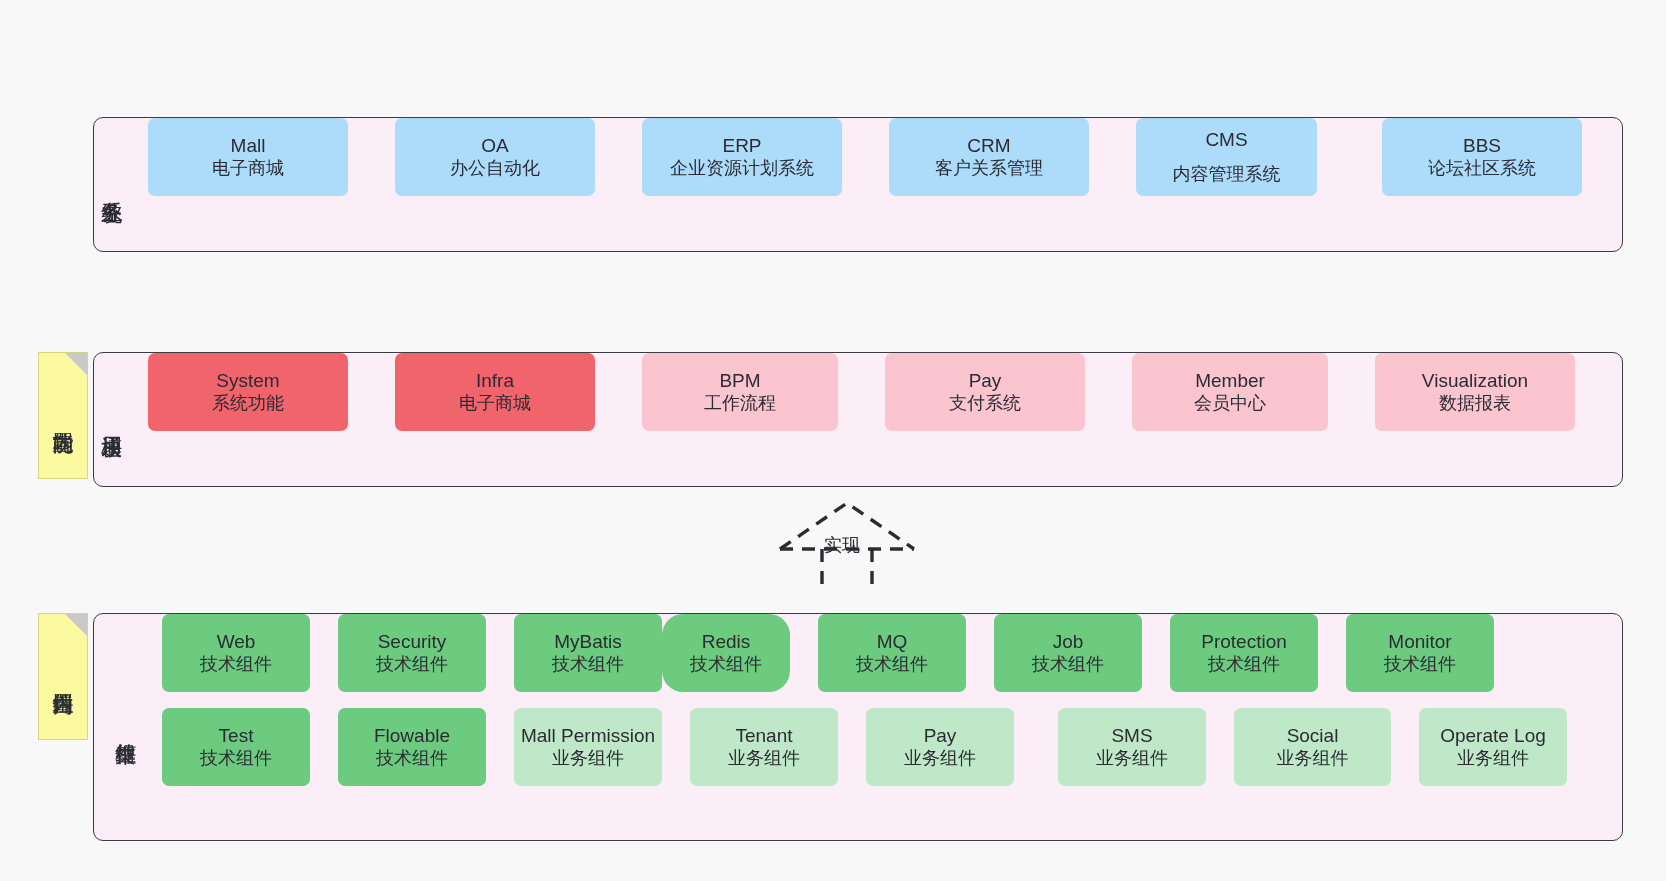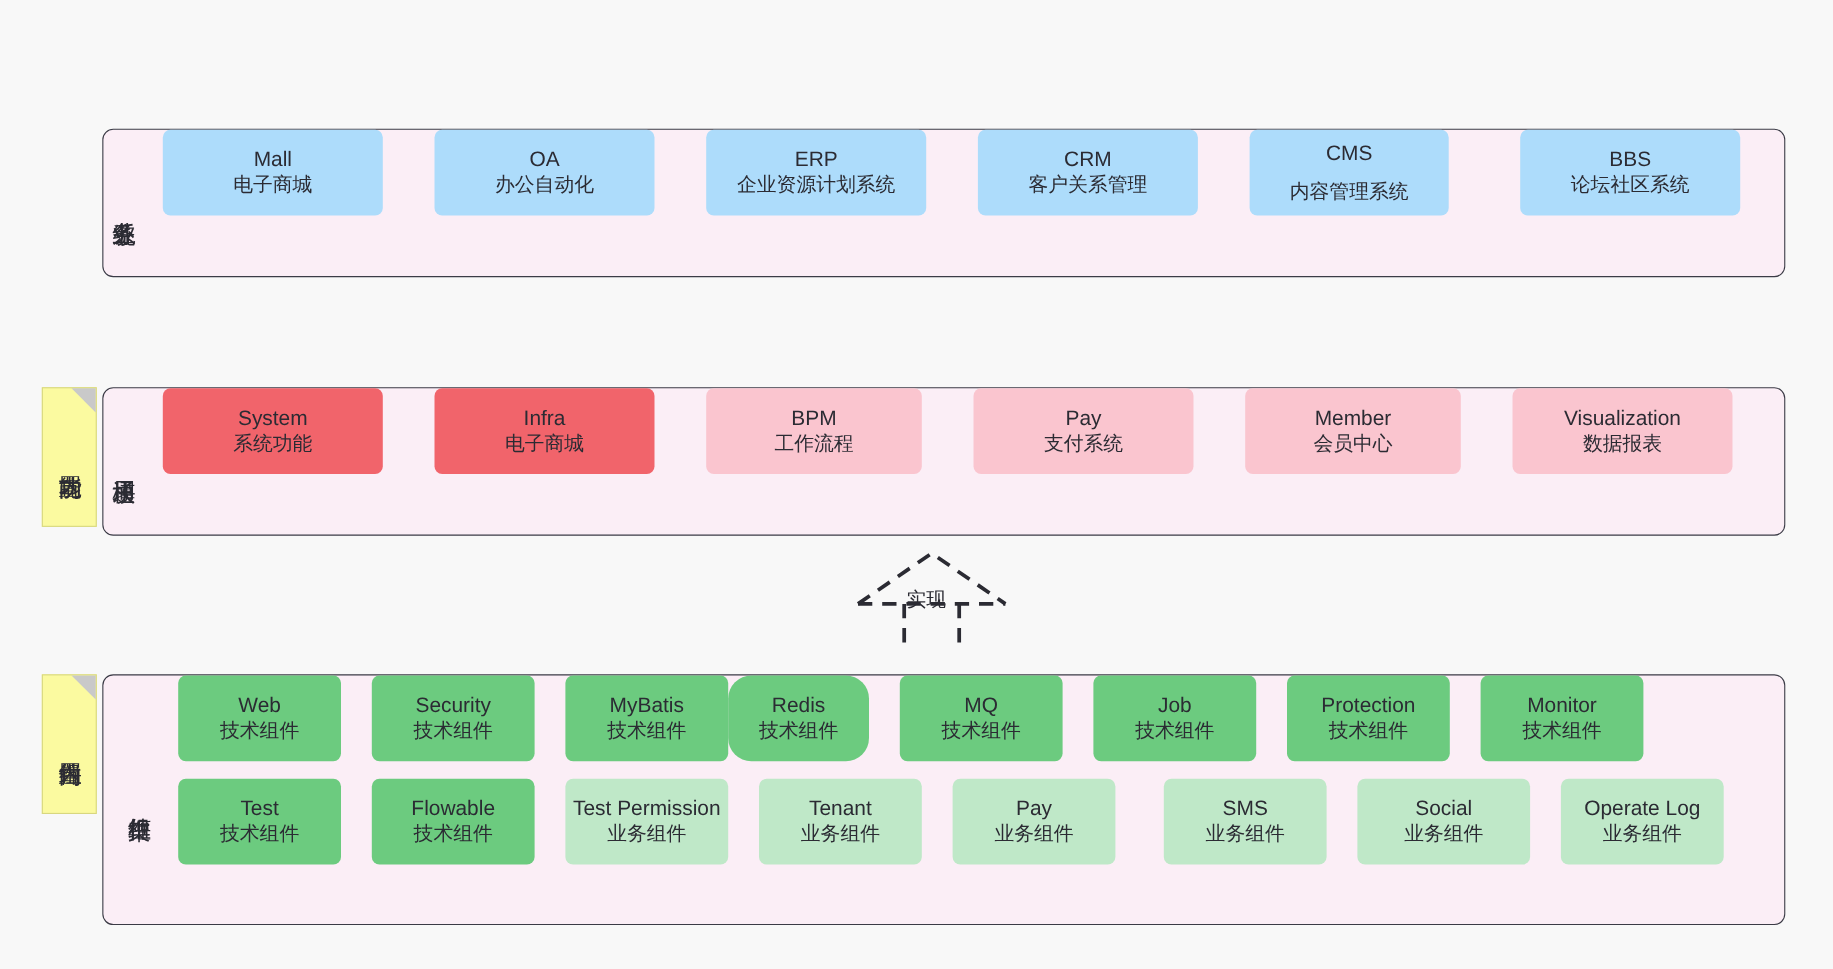--- a/index.html
+++ b/index.html
@@ -277,21 +277,21 @@
       <div class="row" id="fw-row-2" style="padding-left: 18px;">
           <div class="card tech" style="width: 148px; margin-right: 28px;">
             <div class="en">Test</div>
             <div class="cn">技术组件</div>
           </div>
           <div class="card tech" style="width: 148px; margin-right: 28px;">
             <div class="en">Flowable</div>
             <div class="cn">技术组件</div>
           </div>
           <div class="card biz2" style="width: 148px; margin-right: 28px;">
-            <div class="en">Test Permission</div>
+            <div class="en">Mall Permission</div>
             <div class="cn">业务组件</div>
           </div>
           <div class="card biz2" style="width: 148px; margin-right: 28px;">
             <div class="en">Tenant</div>
             <div class="cn">业务组件</div>
           </div>
           <div class="card biz2" style="width: 148px; margin-right: 28px;">
             <div class="en">Pay</div>
             <div class="cn">业务组件</div>
           </div>

